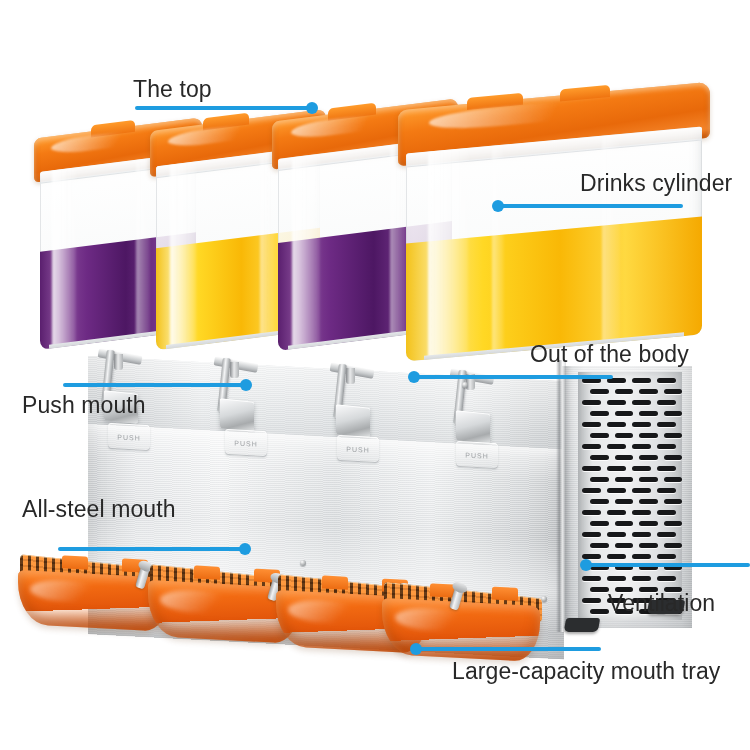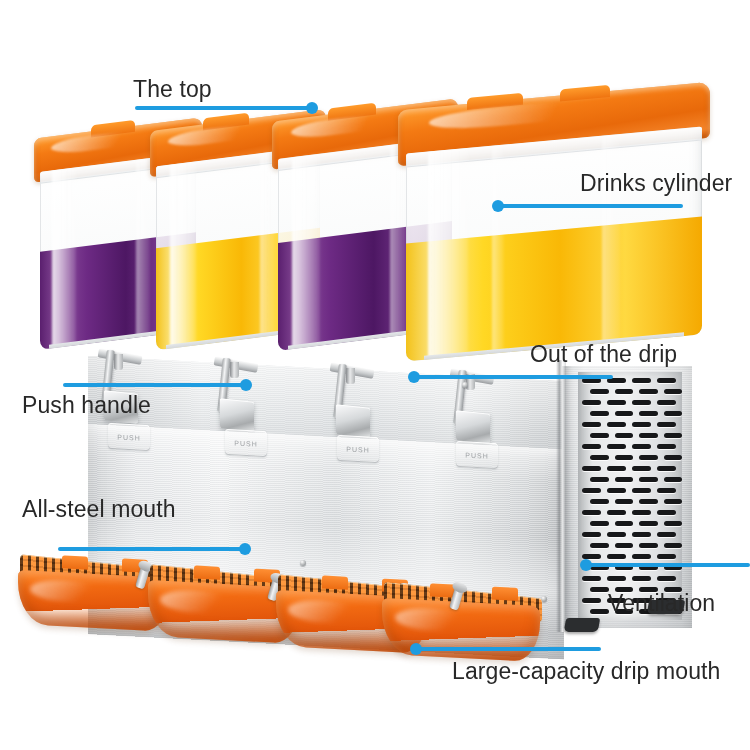--- a/index.html
+++ b/index.html
@@ -520,39 +520,39 @@
         <div class="ann-label" style="left: 133px; top: 78px; color: rgb(40, 40, 40);">The top</div>
         <div class="leader" style="left: 135px; top: 106px; width: 178px; background: rgb(30, 156, 224);"></div>
         <div class="dot" style="top: 102px; left: 306px; background: rgb(30, 156, 224);"></div>
       </div>
       <div class="ann">
         <div class="ann-label" style="left: 580px; top: 172px; color: rgb(40, 40, 40);">Drinks cylinder</div>
         <div class="leader" style="left: 497px; top: 204px; width: 186px; background: rgb(30, 156, 224);"></div>
         <div class="dot" style="top: 200px; left: 492px; background: rgb(30, 156, 224);"></div>
       </div>
       <div class="ann">
-        <div class="ann-label" style="left: 530px; top: 343px; color: rgb(40, 40, 40);">Out of the drip</div>
+        <div class="ann-label" style="left: 530px; top: 343px; color: rgb(40, 40, 40);">Out of the body</div>
         <div class="leader" style="left: 413px; top: 375px; width: 200px; background: rgb(30, 156, 224);"></div>
         <div class="dot" style="top: 371px; left: 408px; background: rgb(30, 156, 224);"></div>
       </div>
       <div class="ann">
-        <div class="ann-label" style="left: 22px; top: 394px; color: rgb(40, 40, 40);">Push handle</div>
+        <div class="ann-label" style="left: 22px; top: 394px; color: rgb(40, 40, 40);">Push mouth</div>
         <div class="leader" style="left: 63px; top: 383px; width: 184px; background: rgb(30, 156, 224);"></div>
         <div class="dot" style="top: 379px; left: 240px; background: rgb(30, 156, 224);"></div>
       </div>
       <div class="ann">
         <div class="ann-label" style="left: 22px; top: 498px; color: rgb(40, 40, 40);">All-steel mouth</div>
         <div class="leader" style="left: 58px; top: 547px; width: 188px; background: rgb(30, 156, 224);"></div>
         <div class="dot" style="top: 543px; left: 239px; background: rgb(30, 156, 224);"></div>
       </div>
       <div class="ann">
         <div class="ann-label" style="left: 608px; top: 592px; color: rgb(40, 40, 40);">Ventilation</div>
         <div class="leader" style="left: 585px; top: 563px; width: 165px; background: rgb(30, 156, 224);"></div>
         <div class="dot" style="top: 559px; left: 580px; background: rgb(30, 156, 224);"></div>
       </div>
       <div class="ann">
-        <div class="ann-label" style="left: 452px; top: 660px; color: rgb(40, 40, 40);">Large-capacity drip mouth</div>
+        <div class="ann-label" style="left: 452px; top: 660px; color: rgb(40, 40, 40);">Large-capacity mouth tray</div>
         <div class="leader" style="left: 415px; top: 647px; width: 186px; background: rgb(30, 156, 224);"></div>
         <div class="dot" style="top: 643px; left: 410px; background: rgb(30, 156, 224);"></div>
       </div>
     </div>
 
 </div>
 
 </body></html>

